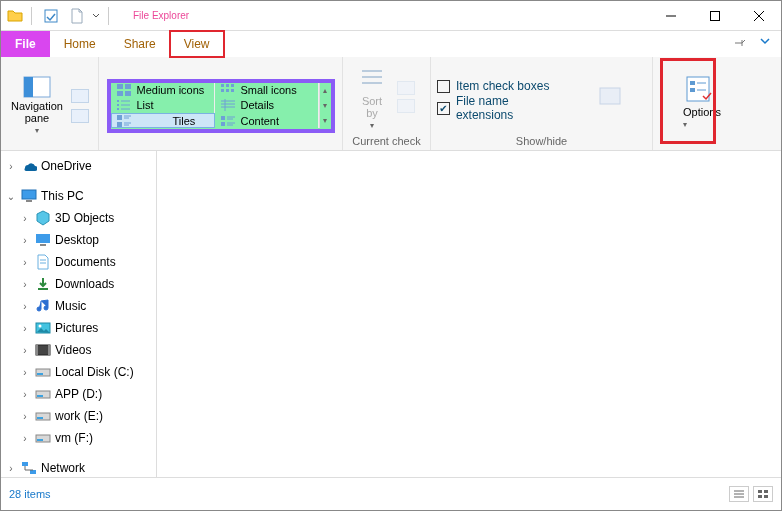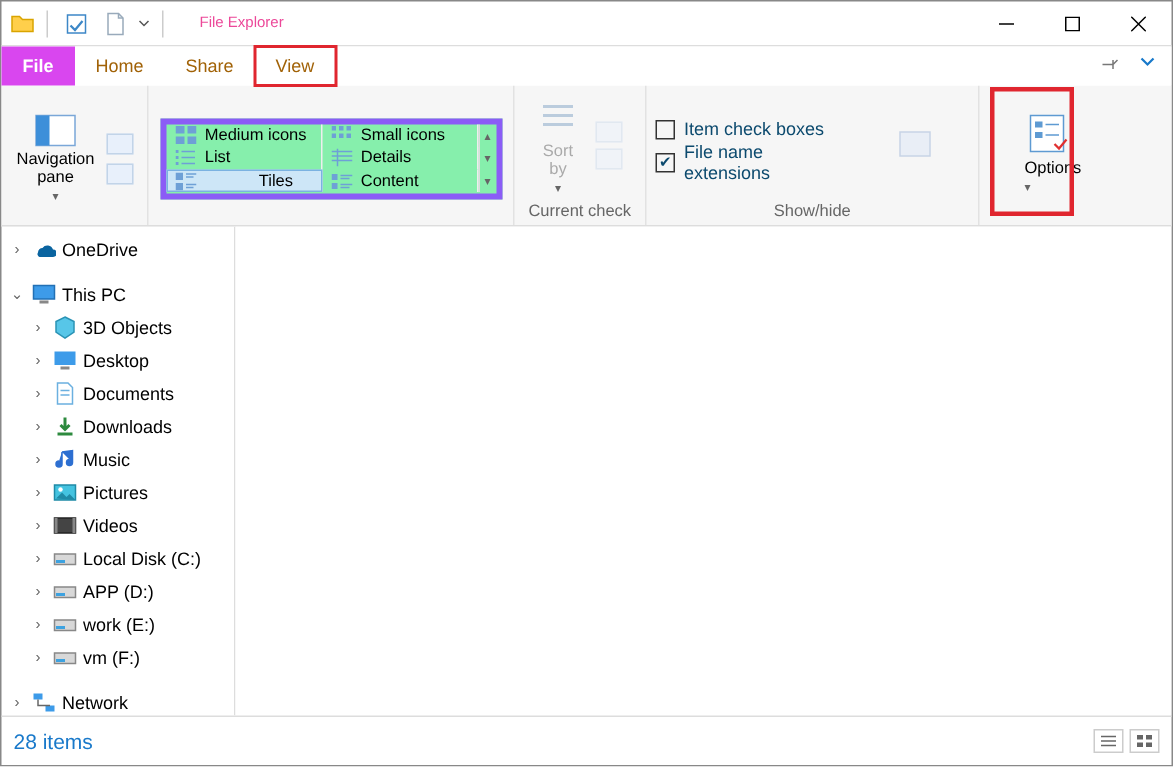--- a/index.html
+++ b/index.html
@@ -45,21 +45,21 @@
 .options-ico { width: 30px; height: 30px; }
 .workspace { flex: 1; display: flex; overflow: hidden; }
 .tree { width: 156px; border-right: 1px solid #ddd; overflow: auto; padding: 4px 0; font-size: 12px; }
 .tree-item { display: flex; align-items: center; gap: 4px; padding: 3px 2px 3px 4px; white-space: nowrap; }
 .tree-item .exp { width: 12px; color: #666; font-size: 10px; display: inline-flex; justify-content: center; }
 .tree-item .t-ico { width: 16px; height: 16px; display: inline-flex; align-items: center; justify-content: center; }
 .tree-item.lvl1 { padding-left: 4px; }
 .tree-item.lvl2 { padding-left: 18px; }
 .tree-spacer { height: 8px; }
 .content-pane { flex: 1; background: #fff; }
-.statusbar { height: 24px; border-top: 1px solid #ddd; display: flex; align-items: center; padding: 16px 8px; font-size: 14px; color: #1979ca; }
+.statusbar { height: 24px; border-top: 1px solid #ddd; display: flex; align-items: center; padding: 16px 8px; font-size: 11px; color: #1979ca; }
 .statusbar .views { margin-left: auto; display: flex; gap: 4px; }
 .view-sw { width: 20px; height: 16px; border: 1px solid #ccc; display:flex; align-items:center; justify-content:center; }
 svg { display: block; }
 </style>
 </head>
 <body>
 
 <div class="window">
 
   <div class="titlebar">

